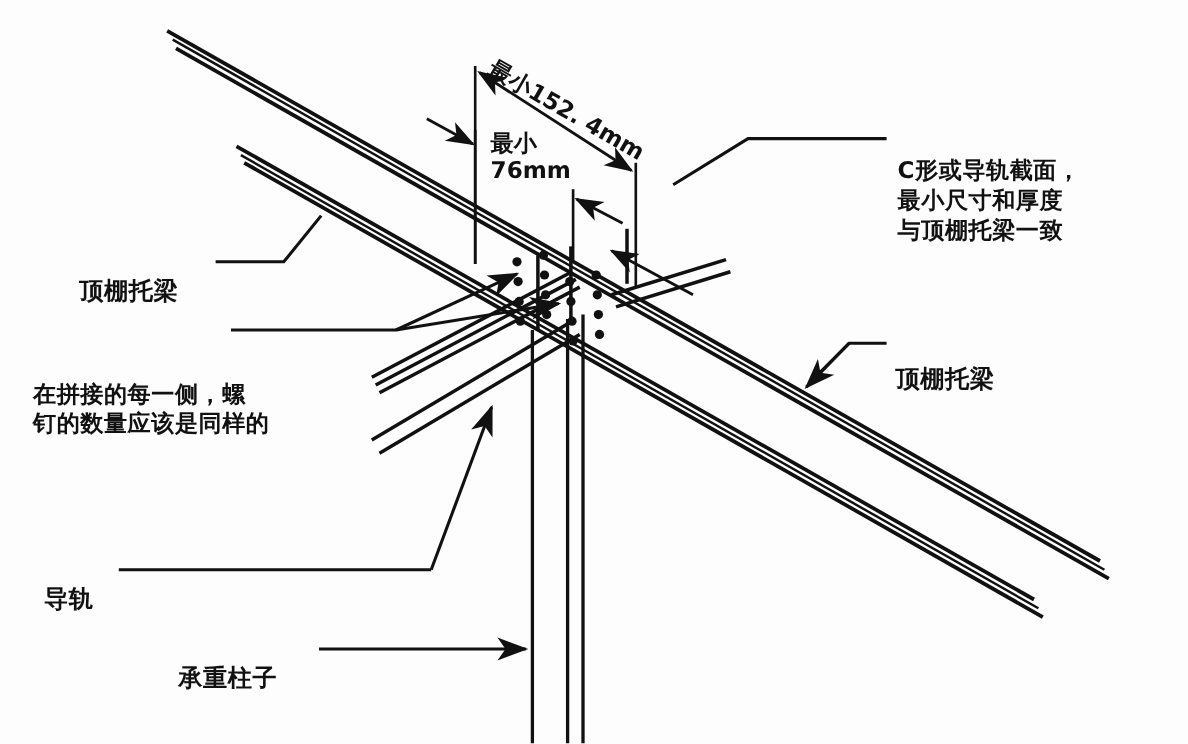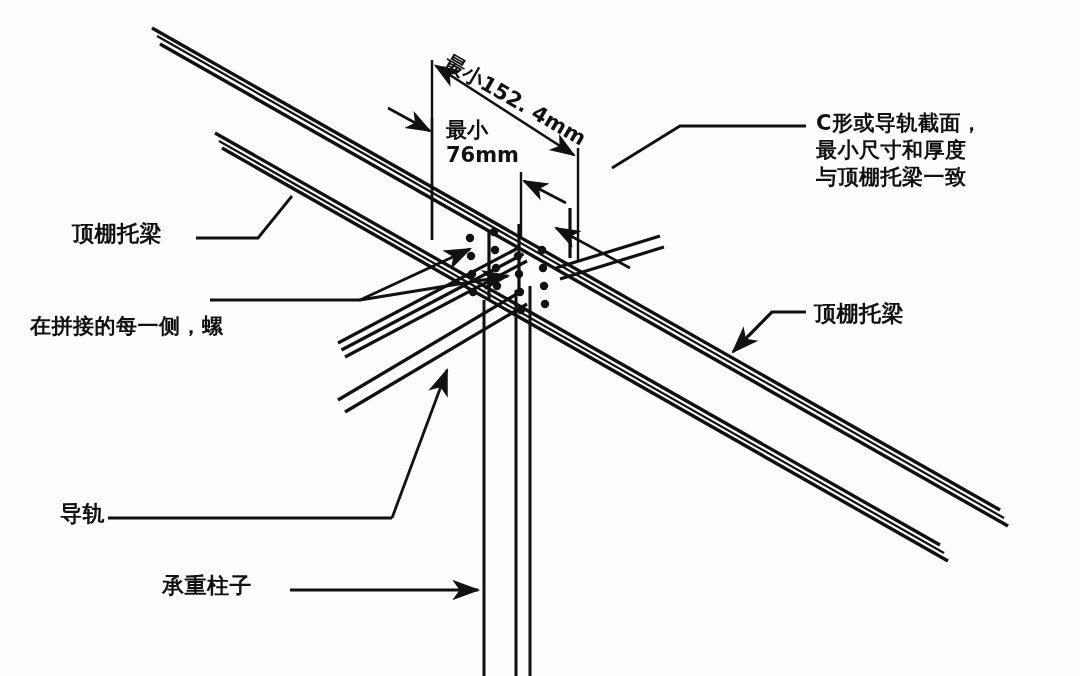--- a/index.html
+++ b/index.html
@@ -12,20 +12,21 @@
   #stage{position:relative;width:1080px;height:676px;background:#fdfdfd;}
   #stage svg{position:absolute;left:0;top:0;}
   .lbl{
     position:absolute;
     color:#111;
     font-family:"DejaVu Sans","Liberation Sans",sans-serif;
     font-weight:700;
     white-space:pre;
     line-height:1.28;
     letter-spacing:0.5px;
+    margin-top:32px;
   }
   .lbl-22{font-size:22px;}
   .lbl-21{font-size:21px;}
   .dim{
     position:absolute;color:#111;font-weight:700;
     font-family:"DejaVu Sans","Liberation Sans",sans-serif;
     white-space:pre;line-height:1.2;
   }
 </style>
 </head>
@@ -157,19 +158,19 @@
   <div class="dim lbl-21" style="left:452px;top:50px;transform:rotate(30deg);transform-origin:left top;">最小152. 4mm</div>
 
   <div class="dim lbl-21" style="left:446px;top:118px;text-align:left;"><span>最小</span><br><span>76mm</span></div>
 
   <div class="lbl lbl-22" style="left:72px;top:220px;">顶棚托梁</div>
 
   <div class="lbl lbl-22" style="left:814px;top:300px;">顶棚托梁</div>
 
   <div class="lbl lbl-21" style="left:816px;top:110px;"><span>C形或导轨截面，</span><br><span>最小尺寸和厚度</span><br><span>与顶棚托梁一致</span></div>
 
-  <div class="lbl lbl-21" style="left:30px;top:286px;"><br><span>在拼接的每一侧，螺</span><br></div>
+  <div class="lbl lbl-21" style="left:30px;top:286px;"><br><span>在拼接的每一侧，螺</span><br><span>钉的数量应该是同样的</span></div>
 
-  <div class="lbl lbl-22" style="left:60px;top:500px;">导轨</div>
+  <div class="lbl lbl-22" style="left:40px;top:500px;">导轨</div>
 
   <div class="lbl lbl-22" style="left:162px;top:572px;">承重柱子</div>
 
 </div>
 
 </body></html>

